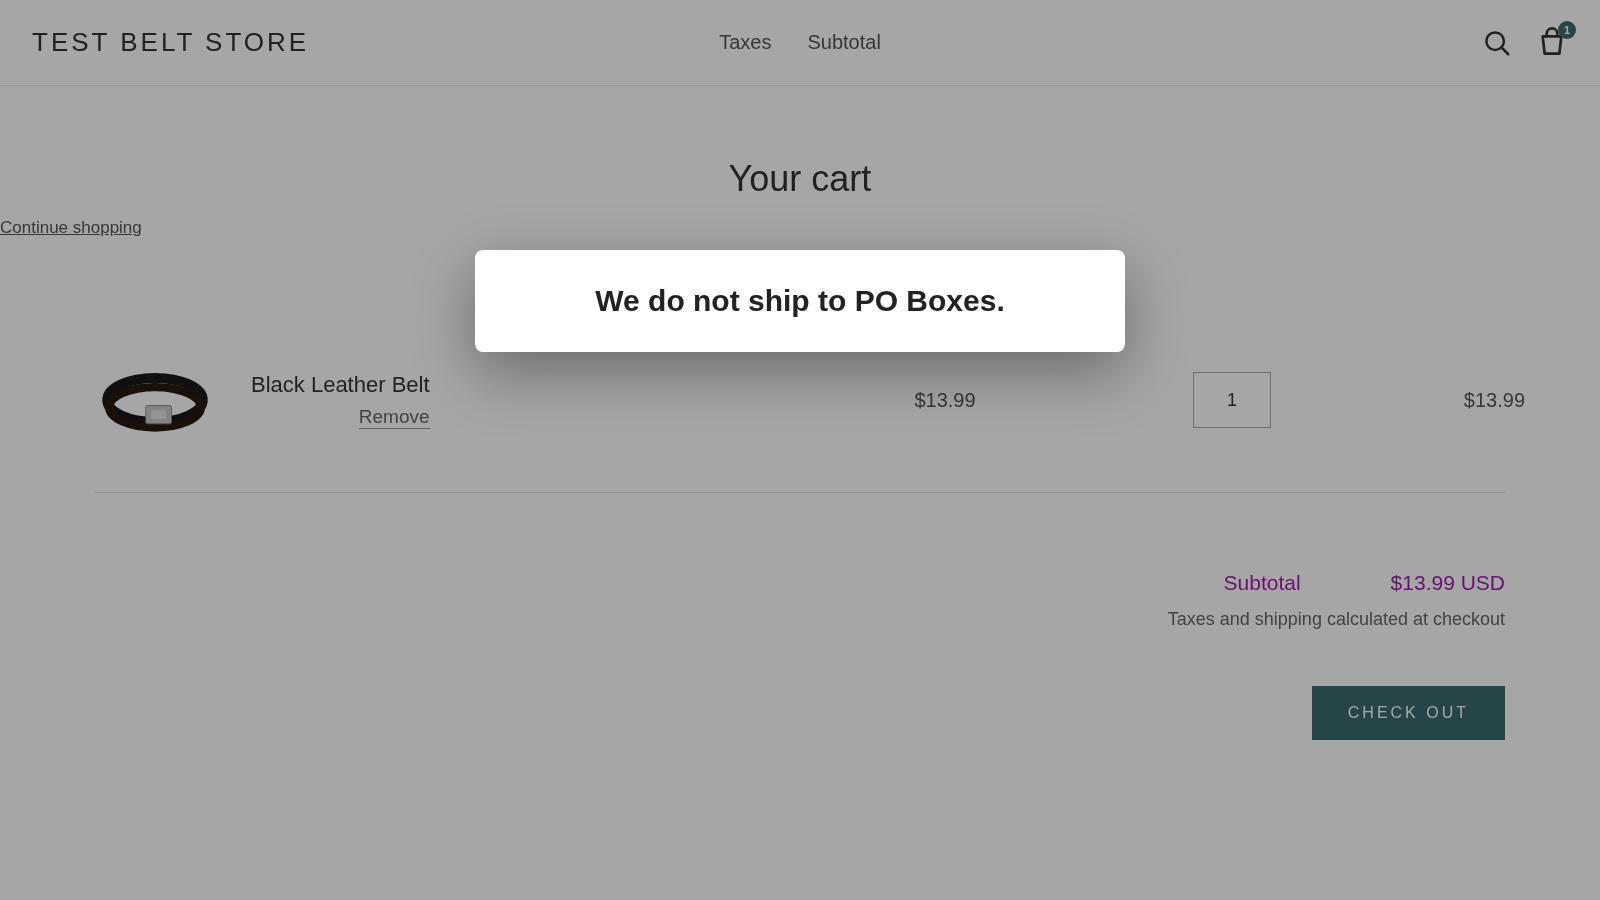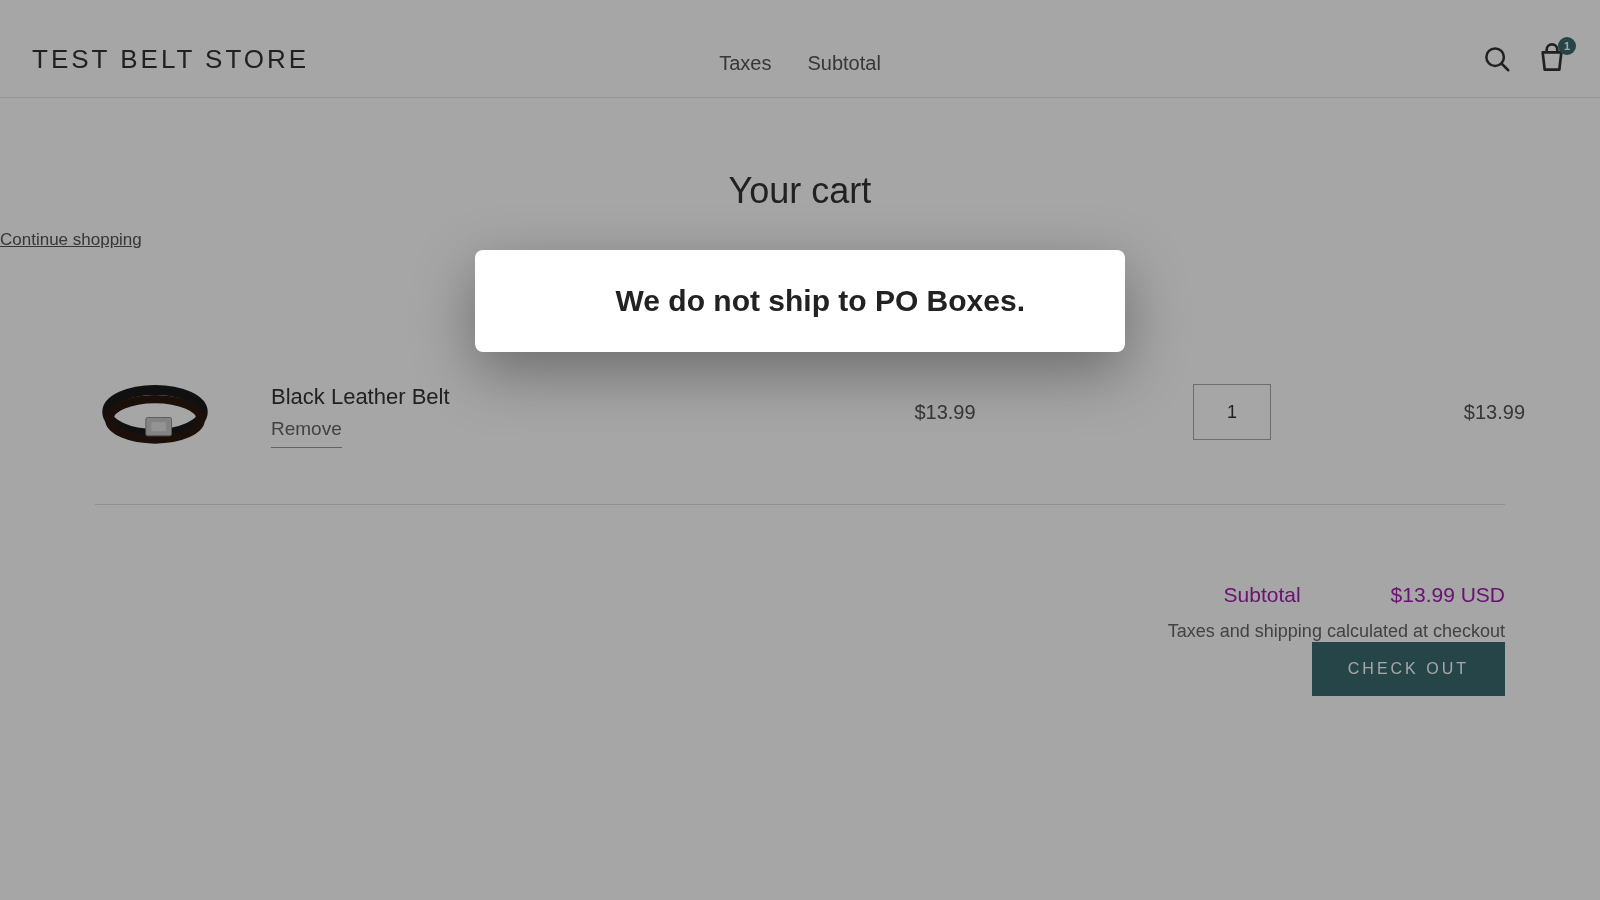--- a/index.html
+++ b/index.html
@@ -7,25 +7,25 @@
       font-family: -apple-system, BlinkMacSystemFont, "Segoe UI", Helvetica, Arial, sans-serif;
       background: #fff;
       color: #333;
       width: 1600px;
       height: 900px;
       overflow: hidden;
       position: relative;
     }
     .header {
       display: flex;
-      align-items: flex-end;
+      align-items: center;
       justify-content: space-between;
       padding: 22px 32px;
       border-bottom: 1px solid #e5e5e5;
-      height: 98px;
+      height: 86px;
     }
     .brand {
       font-size: 26px;
       font-weight: 400;
       letter-spacing: 3px;
       color: #333;
     }
     .nav {
       display: flex;
       gap: 36px;
@@ -96,30 +96,30 @@
     .cart-head .col-price { text-align: center; }
     .cart-head .col-qty { text-align: right; padding-right: 44px;}
     .cart-head .col-total { text-align: right; }
     .cart-row {
       display: grid;
       grid-template-columns: 740px 220px 260px 210px;
       align-items: center;
       padding: 32px 0;
       border-bottom: 1px solid #ddd;
     }
-    .product-cell { display: flex; align-items: center; gap: 56px; }
+    .product-cell { display: flex; align-items: center; gap: 36px; text-align: right; }
     .product-thumb {
       width: 120px;
       height: 120px;
       background: #fff;
       display:flex; align-items:center; justify-content:center;
     }
     .product-thumb svg { width: 110px; height: 80px; }
     .product-info .p-name { font-size: 22px; color: #333; margin-bottom: 8px; }
-    .remove-link { font-size: 19px; color: #666; text-decoration: none; border-bottom: 1px solid #999; padding-bottom: 8px; }
+    .remove-link { font-size: 19px; color: #666; text-decoration: none; border-bottom: 1px solid #999; padding-bottom: 1px; }
     .price-cell { text-align: center; font-size: 20px; color: #555; }
     .qty-cell { text-align: right; padding-right: 44px; }
     .qty-input {
       width: 78px;
       height: 56px;
       border: 1px solid #aaa;
       text-align: center;
       font-size: 18px;
       color: #333;
     }
@@ -133,20 +133,21 @@
       justify-content: flex-end;
       align-items: flex-start;
       gap: 90px;
       font-size: 21px;
       color: #a21caf;
     }
     .subtotal-label { font-size: 21px; }
     .subtotal-value { font-size: 21px; }
     .tax-note { margin-top: 14px; font-size: 18px; color: #666; }
     .checkout-btn {
+      margin-top: 56px;
       background: #3a6a70;
       color: #fff;
       border: none;
       padding: 18px 36px;
       font-size: 16px;
       letter-spacing: 3px;
       cursor: pointer;
     }
 
     .overlay {
@@ -157,21 +158,21 @@
       align-items: flex-start;
       justify-content: center;
       padding-top: 250px;
     }
     .modal {
       background: #fff;
       border-radius: 8px;
       box-shadow: 0 20px 60px rgba(0,0,0,0.35);
       padding: 34px 100px;
       min-width: 650px;
-      text-align: right;
+      text-align: center;
     }
     .modal-text {
       font-size: 30px;
       font-weight: 800;
       color: #222;
     }
   </style>
 </head>
 <body>
 

